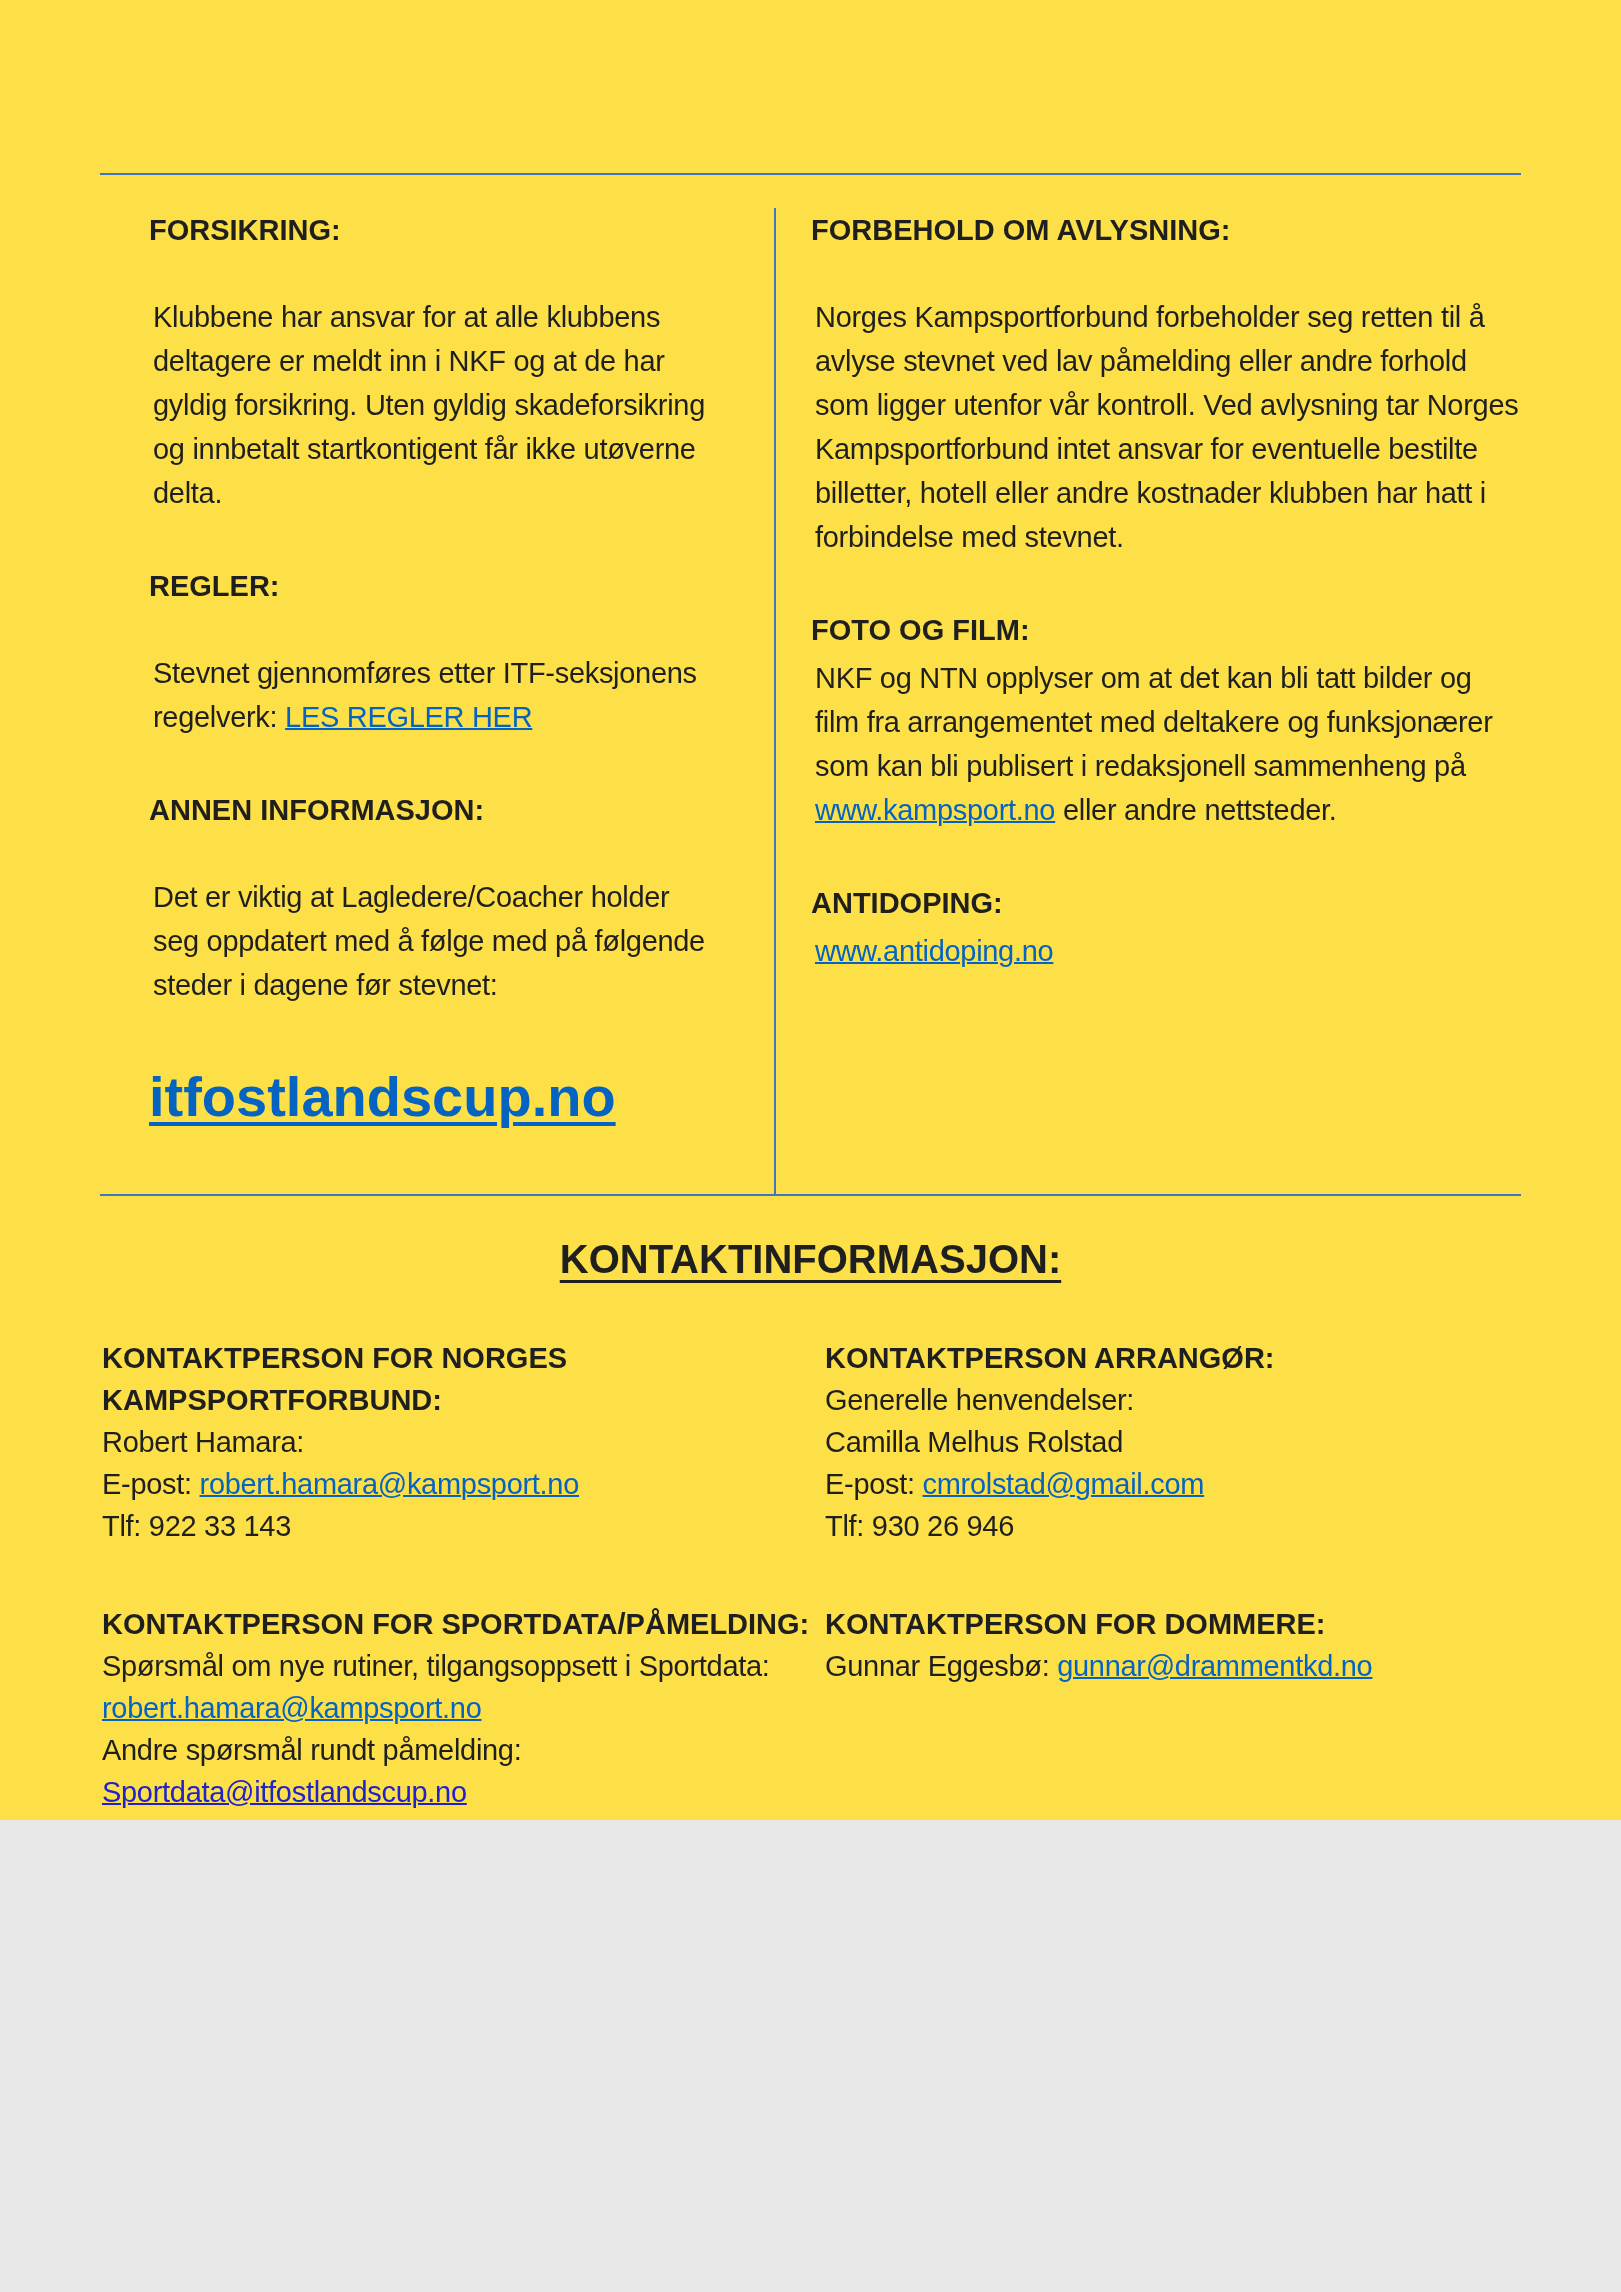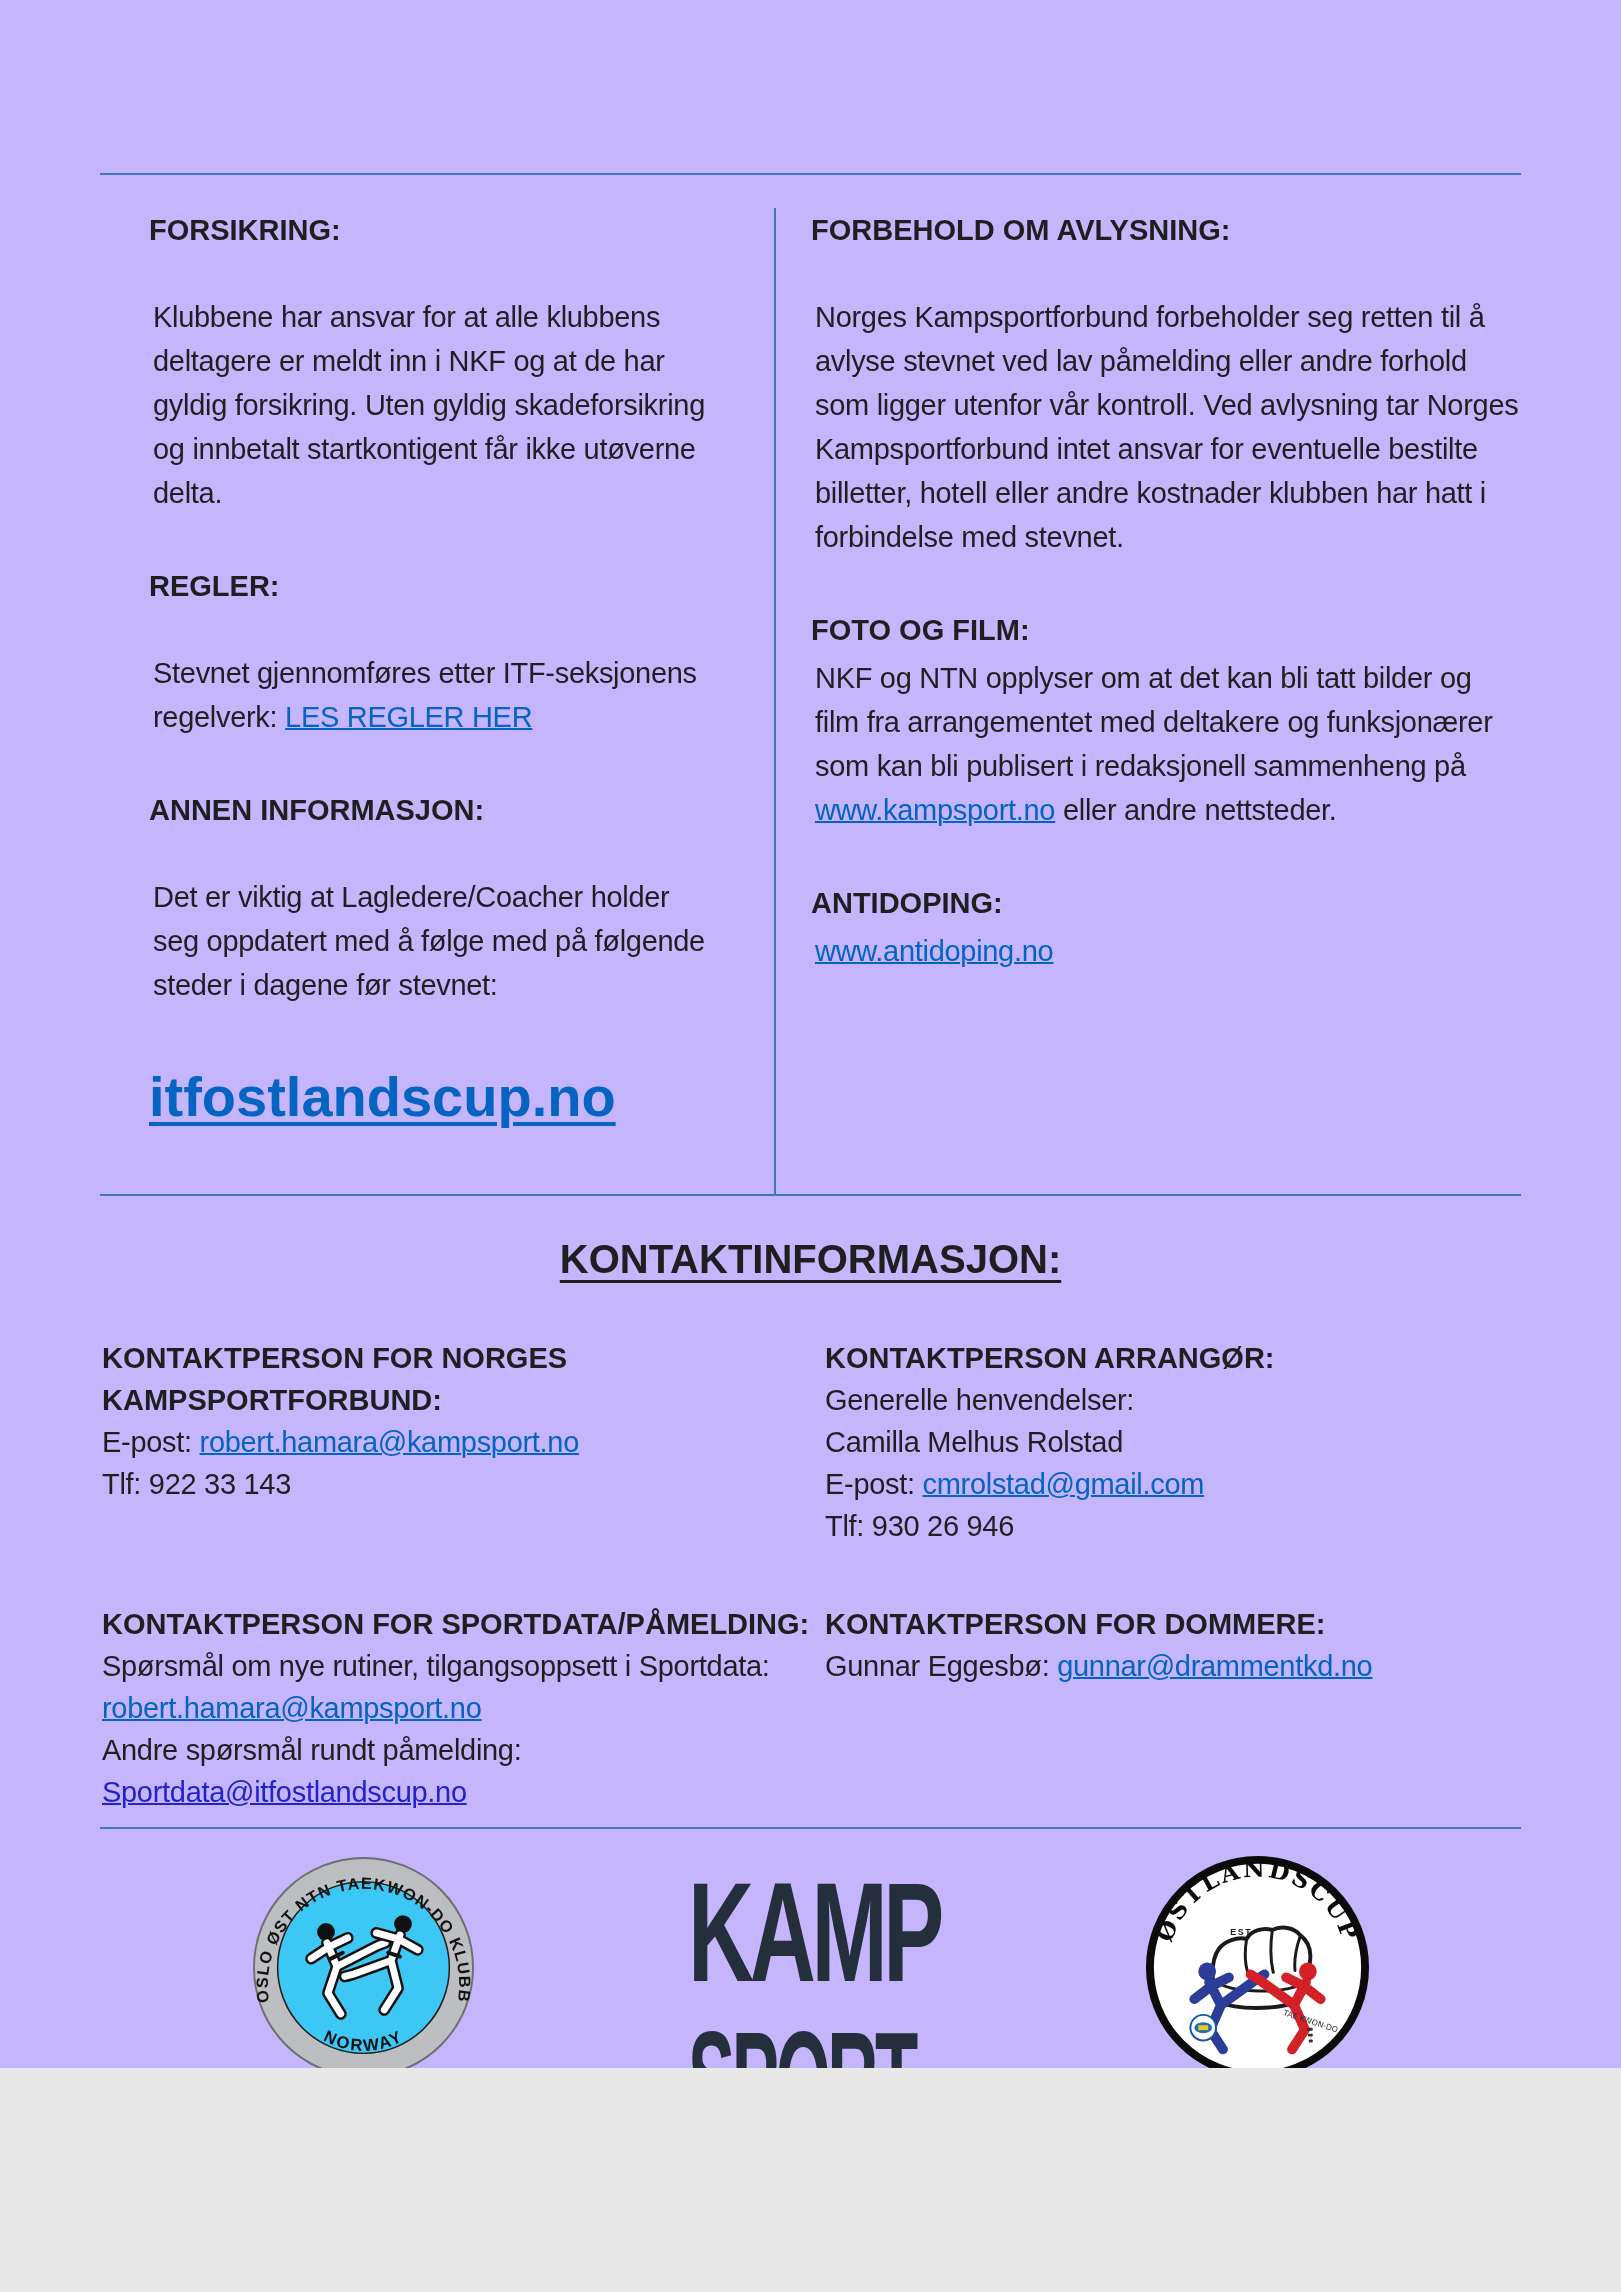--- a/index.html
+++ b/index.html
@@ -1,20 +1,20 @@
 <!DOCTYPE html>
 <html style="--rule_blue: #3f76bf; --link_blue: #0563c1; --link_dark_blue: #2222cc; --kampsport_navy: #242f3b; --club_cyan: #3cc7f5; --club_ring_gray: #bcbec2; --ostlandscup_blue: #2b3d97; --ostlandscup_red: #d42027;"><head>
 <meta charset="utf-8">
 <style>
   html,body{margin:0;padding:0;background:#e8e8e8;}
   .page{
     position:relative;
-    width:1621px;height:2068px;
+    width:1621px;height:1820px;
     margin:0 auto;
-    background:#c4b5fd;
+    background:#fde047;
     font-family:"Liberation Sans", sans-serif;
     color:#1f1f1f;
     overflow:hidden;
   }
   .rule{border:none;border-top:2px solid var(--rule_blue,#3f76bf);margin:0 100px;}
   .rule-top{margin-top:173px;}
 
   
   .cols{display:flex;margin:0 98px;height:1019px;box-sizing:border-box;padding-top:33px;overflow:hidden;}
   .col-left{width:676px;box-sizing:border-box;padding:0 49px 0 51px;}
@@ -92,20 +92,21 @@
   </div>
 
   <hr class="rule">
 
   <h2 class="contact-title">KONTAKTINFORMASJON:</h2>
 
   <div class="contact-grid">
 
     <div class="cblock">
       <h4>KONTAKTPERSON FOR NORGES KAMPSPORTFORBUND:</h4>
+      <p>Robert Hamara:</p>
       <p><span>E-post: </span><a class="link">robert.hamara@kampsport.no</a></p>
       <p>Tlf: 922 33 143</p>
     </div>
 
     <div class="cblock">
       <h4>KONTAKTPERSON ARRANGØR:</h4>
       <p>Generelle henvendelser:</p>
       <p>Camilla Melhus Rolstad</p>
       <p><span>E-post: </span><a class="link">cmrolstad@gmail.com</a></p>
       <p>Tlf: 930 26 946</p>

